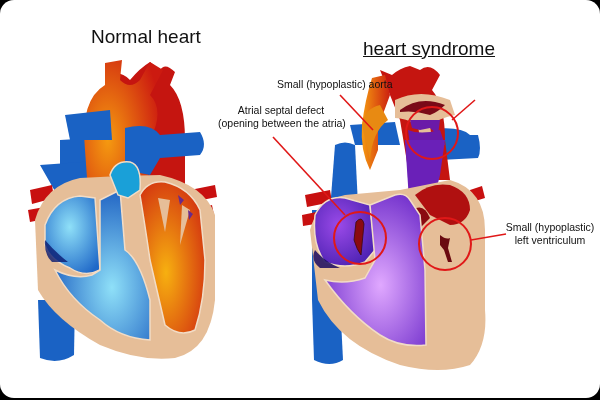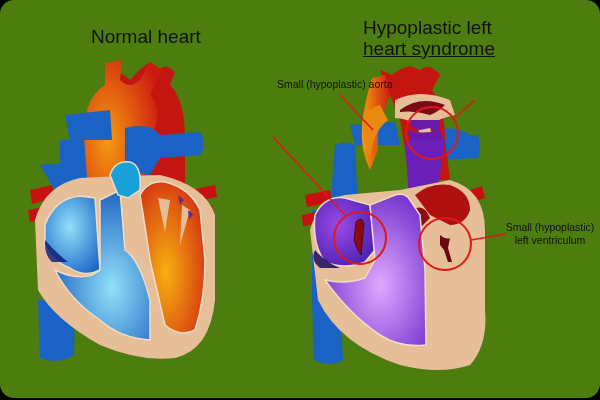--- a/index.html
+++ b/index.html
@@ -1,18 +1,18 @@
 <!DOCTYPE html>
 <html><head>
 <meta charset="utf-8">
 <style>
   html, body { margin:0; padding:0; }
   body { width:600px; height:400px; background:#000; position:relative; overflow:hidden;
          font-family:"Liberation Sans", "DejaVu Sans", sans-serif; }
-  .panel { position:absolute; left:0; top:0; width:600px; height:398px; background:#4d7c0f;
+  .panel { position:absolute; left:0; top:0; width:600px; height:398px; background:#ffffff;
            border-radius:14px; overflow:hidden; }
   .title { position:absolute; color:#111; font-size:19px; line-height:22px; text-align:left; }
   .label { position:absolute; color:#111; font-size:10.5px; line-height:13px; text-align:center; white-space:nowrap; }
   svg.art { position:absolute; left:0; top:0; }
 </style>
 </head>
 <body>
 
 <div class="panel">
 
@@ -126,21 +126,24 @@
       <circle cx="432" cy="133" r="26" fill="none" stroke="#e01818" stroke-width="2"></circle>
     </g>
 
     <line x1="340" y1="95" x2="373" y2="130" stroke="#e01818" stroke-width="1.6"></line>
     <line x1="273" y1="137" x2="345" y2="215" stroke="#e01818" stroke-width="1.6"></line>
     <line x1="475" y1="100" x2="452" y2="120" stroke="#e01818" stroke-width="1.6"></line>
     <line x1="506" y1="234" x2="471" y2="240" stroke="#e01818" stroke-width="1.6"></line>
   </svg>
 
   <div class="title" style="left:91px; top:26px;">Normal heart</div>
-  <div class="title" style="left:363px; top:17px;">Hypoplastic left</div>
   <div class="title" style="left:363px; top:38px;text-decoration:underline;">heart syndrome</div>
 
   <div class="label" style="left:254px; top:78px;margin-left:23px;">Small (hypoplastic) aorta</div>
+  <div class="label" style="left:218px; top:104px; width:126px;">
+    <div>Atrial septal defect</div>
+    <div>(opening between the atria)</div>
+  </div>
   <div class="label" style="left:502px; top:221px; width:96px;">
     <div>Small (hypoplastic)</div>
     <div>left ventriculum</div>
   </div>
 </div>
 
 </body></html>

